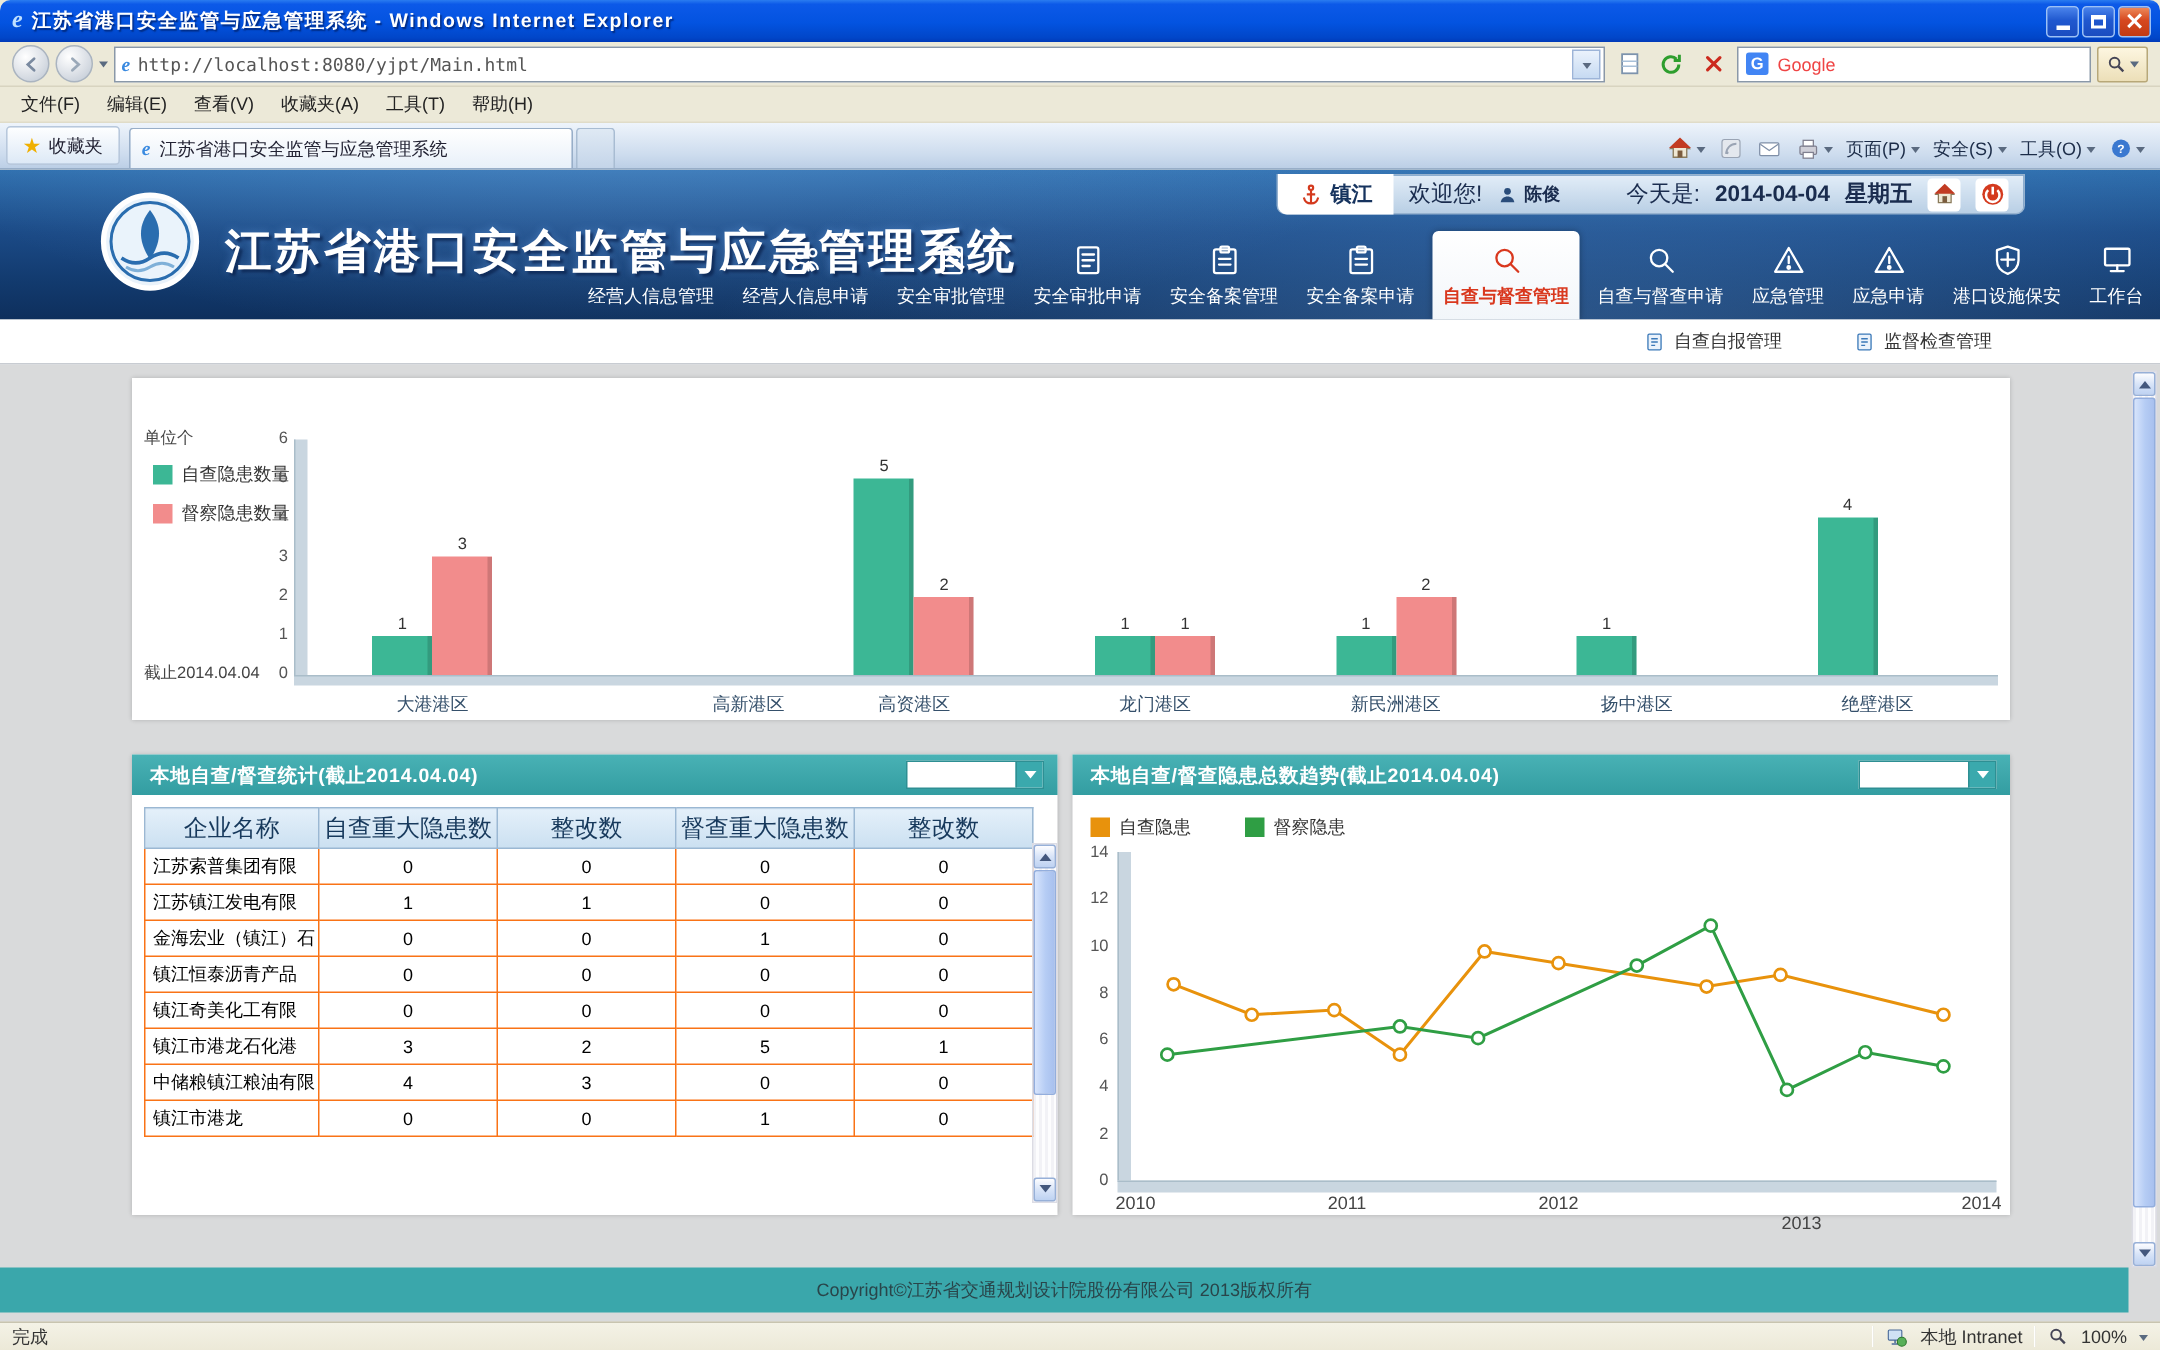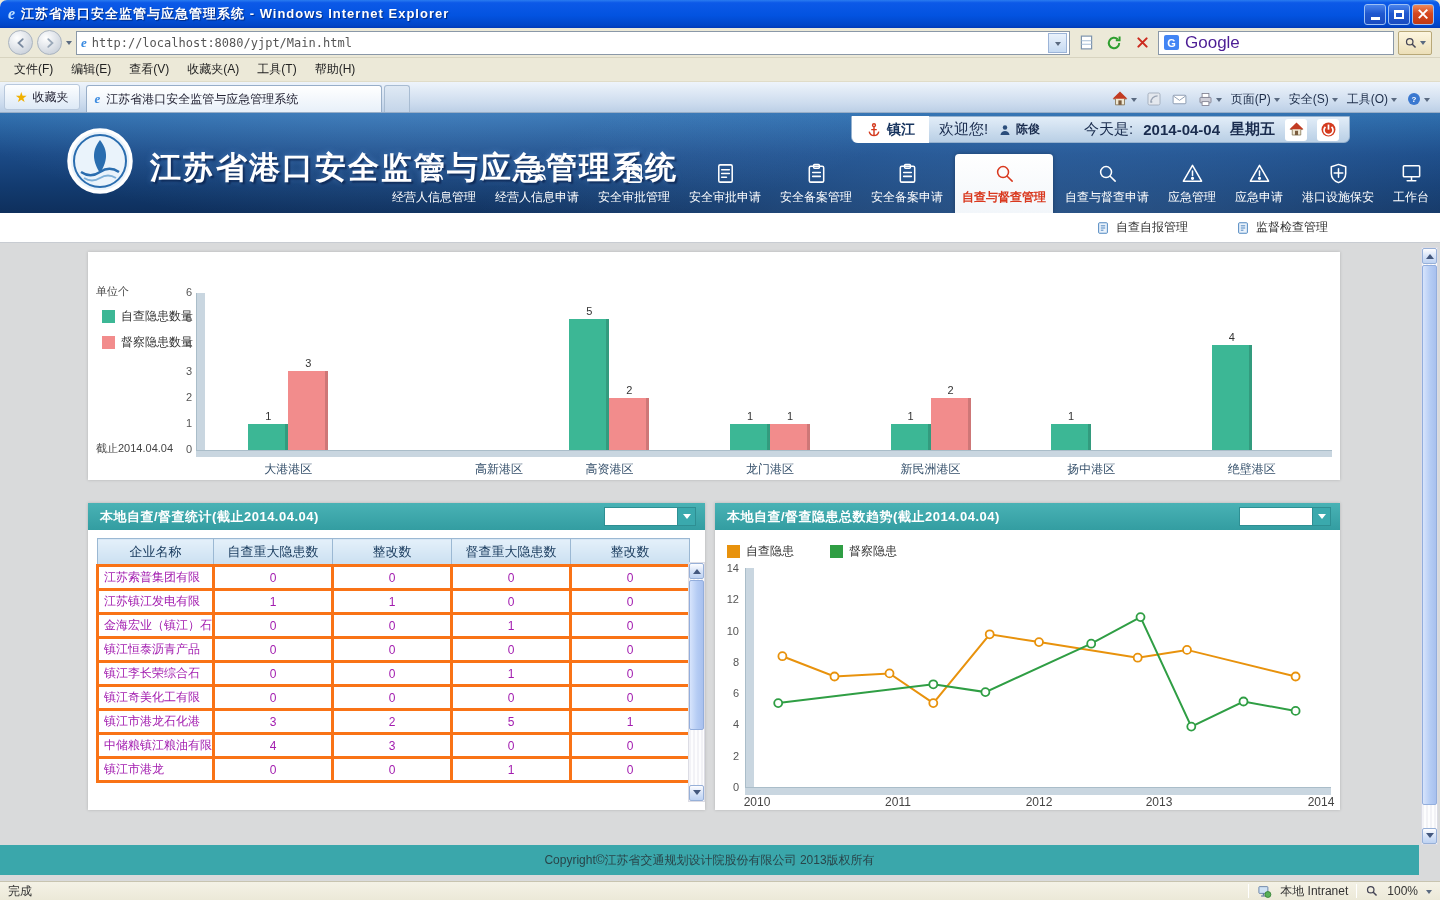--- a/index.html
+++ b/index.html
@@ -31,21 +31,21 @@
   background:radial-gradient(circle at 35% 30%,#ffffff,#d8dde4 60%,#bcc6d2);display:flex;align-items:center;justify-content:center;}
 .caret{width:0;height:0;border:4px solid transparent;border-top:5px solid #5a6a80;margin-top:4px;}
 .caret.small{border-width:3px;border-top-width:4px;}
 .url-box{flex:1;height:24px;background:#fff;border:1px solid #8a98a8;display:flex;align-items:center;padding:0 2px 0 4px;gap:5px;}
 .url-text{flex:1;font-family:"DejaVu Sans Mono","Liberation Mono",monospace;font-size:12px;color:#555;white-space:nowrap;overflow:hidden;}
 .url-dd{width:19px;height:20px;background:linear-gradient(180deg,#eaf2fc,#c6daf2);border:1px solid #9cb4d8;display:flex;justify-content:center;}
 .abtn{width:24px;height:24px;display:flex;align-items:center;justify-content:center;border-radius:3px;}
 .search-box{width:236px;height:24px;background:#fff;border:1px solid #8a98a8;display:flex;align-items:center;padding:0 5px;gap:6px;}
 .g-tile{width:15px;height:15px;background:#4285f4;color:#fff;font-weight:bold;font-size:11px;
   display:flex;align-items:center;justify-content:center;border-radius:2px;}
-.search-text{font-size:17px;color:#4c1d95;flex:1;}
+.search-text{font-size:12px;color:#ef4444;flex:1;}
 .search-btn{width:34px;height:24px;background:linear-gradient(180deg,#fdf6e0,#ecdfb8);border:1px solid #b8a878;
   display:flex;align-items:center;justify-content:center;gap:2px;border-radius:2px;}
 
 
 .menubar{position:absolute;top:58px;left:0;width:1440px;height:24px;background:#ece9d8;
   display:flex;align-items:center;padding:0 6px;gap:2px;border-bottom:1px solid #e0dcc8;}
 .menu-item{font-size:12px;color:#222;padding:3px 8px;}
 
 
 .tabsbar{position:absolute;top:82px;left:0;width:1440px;height:31px;
@@ -120,23 +120,23 @@
 .bar-baseline{position:absolute;left:108px;top:198px;width:1136px;height:7px;background:#c9d6e0;border-top:1px solid #aabdc9;}
 .bar-ytick{position:absolute;width:26px;left:78px;text-align:right;font-size:11px;color:#555;}
 .bar-plot{position:absolute;left:120px;top:41px;width:1124px;height:157px;}
 .bar{position:absolute;bottom:0;box-shadow:inset -3px 0 0 rgba(0,0,0,.15);}
 .bar-val{position:absolute;width:40px;text-align:center;font-size:11px;color:#333;}
 .bar-cat{position:absolute;top:209px;width:130px;text-align:center;font-size:12px;color:#35506b;}
 
 .table-panel{left:88px;top:390px;width:617px;height:307px;}
 .stats-table{position:absolute;left:8px;top:35px;border-collapse:collapse;}
 .stats-table th{width:119px;height:27px;background:linear-gradient(180deg,#e4f0fa,#cbe0f1);
-  border:1px solid #9bb8d3;font-size:13px;font-weight:normal;color:#17395c;}
+  border:1px solid #9bb8d3;font-size:16px;font-weight:normal;color:#17395c;}
 .stats-table th:first-child{width:116px;}
-.stats-table td{height:24px;border:3px solid #f97316;font-size:12px;color:#a21caf;text-align:center;background:#fff;}
+.stats-table td{height:24px;border:1px solid #f97316;font-size:12px;color:#000000;text-align:center;background:#fff;}
 .stats-table td.name{text-align:left;padding-left:5px;white-space:nowrap;overflow:hidden;}
 
 .line-panel{left:715px;top:390px;width:625px;height:307px;}
 .line-legend{position:absolute;left:12px;top:40px;display:flex;gap:36px;}
 .line-ytick{position:absolute;width:18px;left:6px;text-align:right;font-size:11px;color:#555;}
 .line-yaxis{position:absolute;left:30px;top:65px;width:9px;height:219px;background:#c9d6e0;border-left:1px solid #aabdc9;}
 .line-xaxis{position:absolute;left:30px;top:284px;width:586px;height:8px;background:#c9d6e0;border-top:1px solid #aabdc9;}
 .line-xtick{position:absolute;top:292px;width:44px;text-align:center;font-size:12px;color:#444;}
 .line-plot{position:absolute;left:40px;top:63px;width:578px;height:224px;}
 
@@ -556,27 +556,20 @@
             <td class="num">0</td>
           </tr>
           <tr>
             <td class="name">镇江恒泰沥青产品</td>
             <td class="num">0</td>
             <td class="num">0</td>
             <td class="num">0</td>
             <td class="num">0</td>
           </tr>
           <tr>
-            <td class="name">镇江李长荣综合石</td>
-            <td class="num">0</td>
-            <td class="num">0</td>
-            <td class="num">1</td>
-            <td class="num">0</td>
-          </tr>
-          <tr>
             <td class="name">镇江奇美化工有限</td>
             <td class="num">0</td>
             <td class="num">0</td>
             <td class="num">0</td>
             <td class="num">0</td>
           </tr>
           <tr>
             <td class="name">镇江市港龙石化港</td>
             <td class="num">3</td>
             <td class="num">2</td>
@@ -658,21 +651,21 @@
       <div class="line-ytick" style="top: 246.714px;">2</div>
       <div class="line-ytick" style="top: 215.429px;">4</div>
       <div class="line-ytick" style="top: 184.143px;">6</div>
       <div class="line-ytick" style="top: 152.857px;">8</div>
       <div class="line-ytick" style="top: 121.571px;">10</div>
       <div class="line-ytick" style="top: 90.2857px;">12</div>
       <div class="line-ytick" style="top: 59px;">14</div>
       <div class="line-xtick" style="left: 20px;">2010</div>
       <div class="line-xtick" style="left: 161px;">2011</div>
       <div class="line-xtick" style="left: 302px;">2012</div>
-      <div class="line-xtick" style="left: 422px;">2013</div>
+      <div class="line-xtick" style="left: 464px; margin-top: 13px;">2013</div>
       <div class="line-xtick" style="left: 584px;">2014</div>
     </div>
 
   <div class="app-footer">
     <span>Copyright©江苏省交通规划设计院股份有限公司 2013版权所有</span>
   </div>
 
   <div class="vscroll page-scroll">
     <div class="sb-btn sb-up">
         <span class="tri-up"></span>

